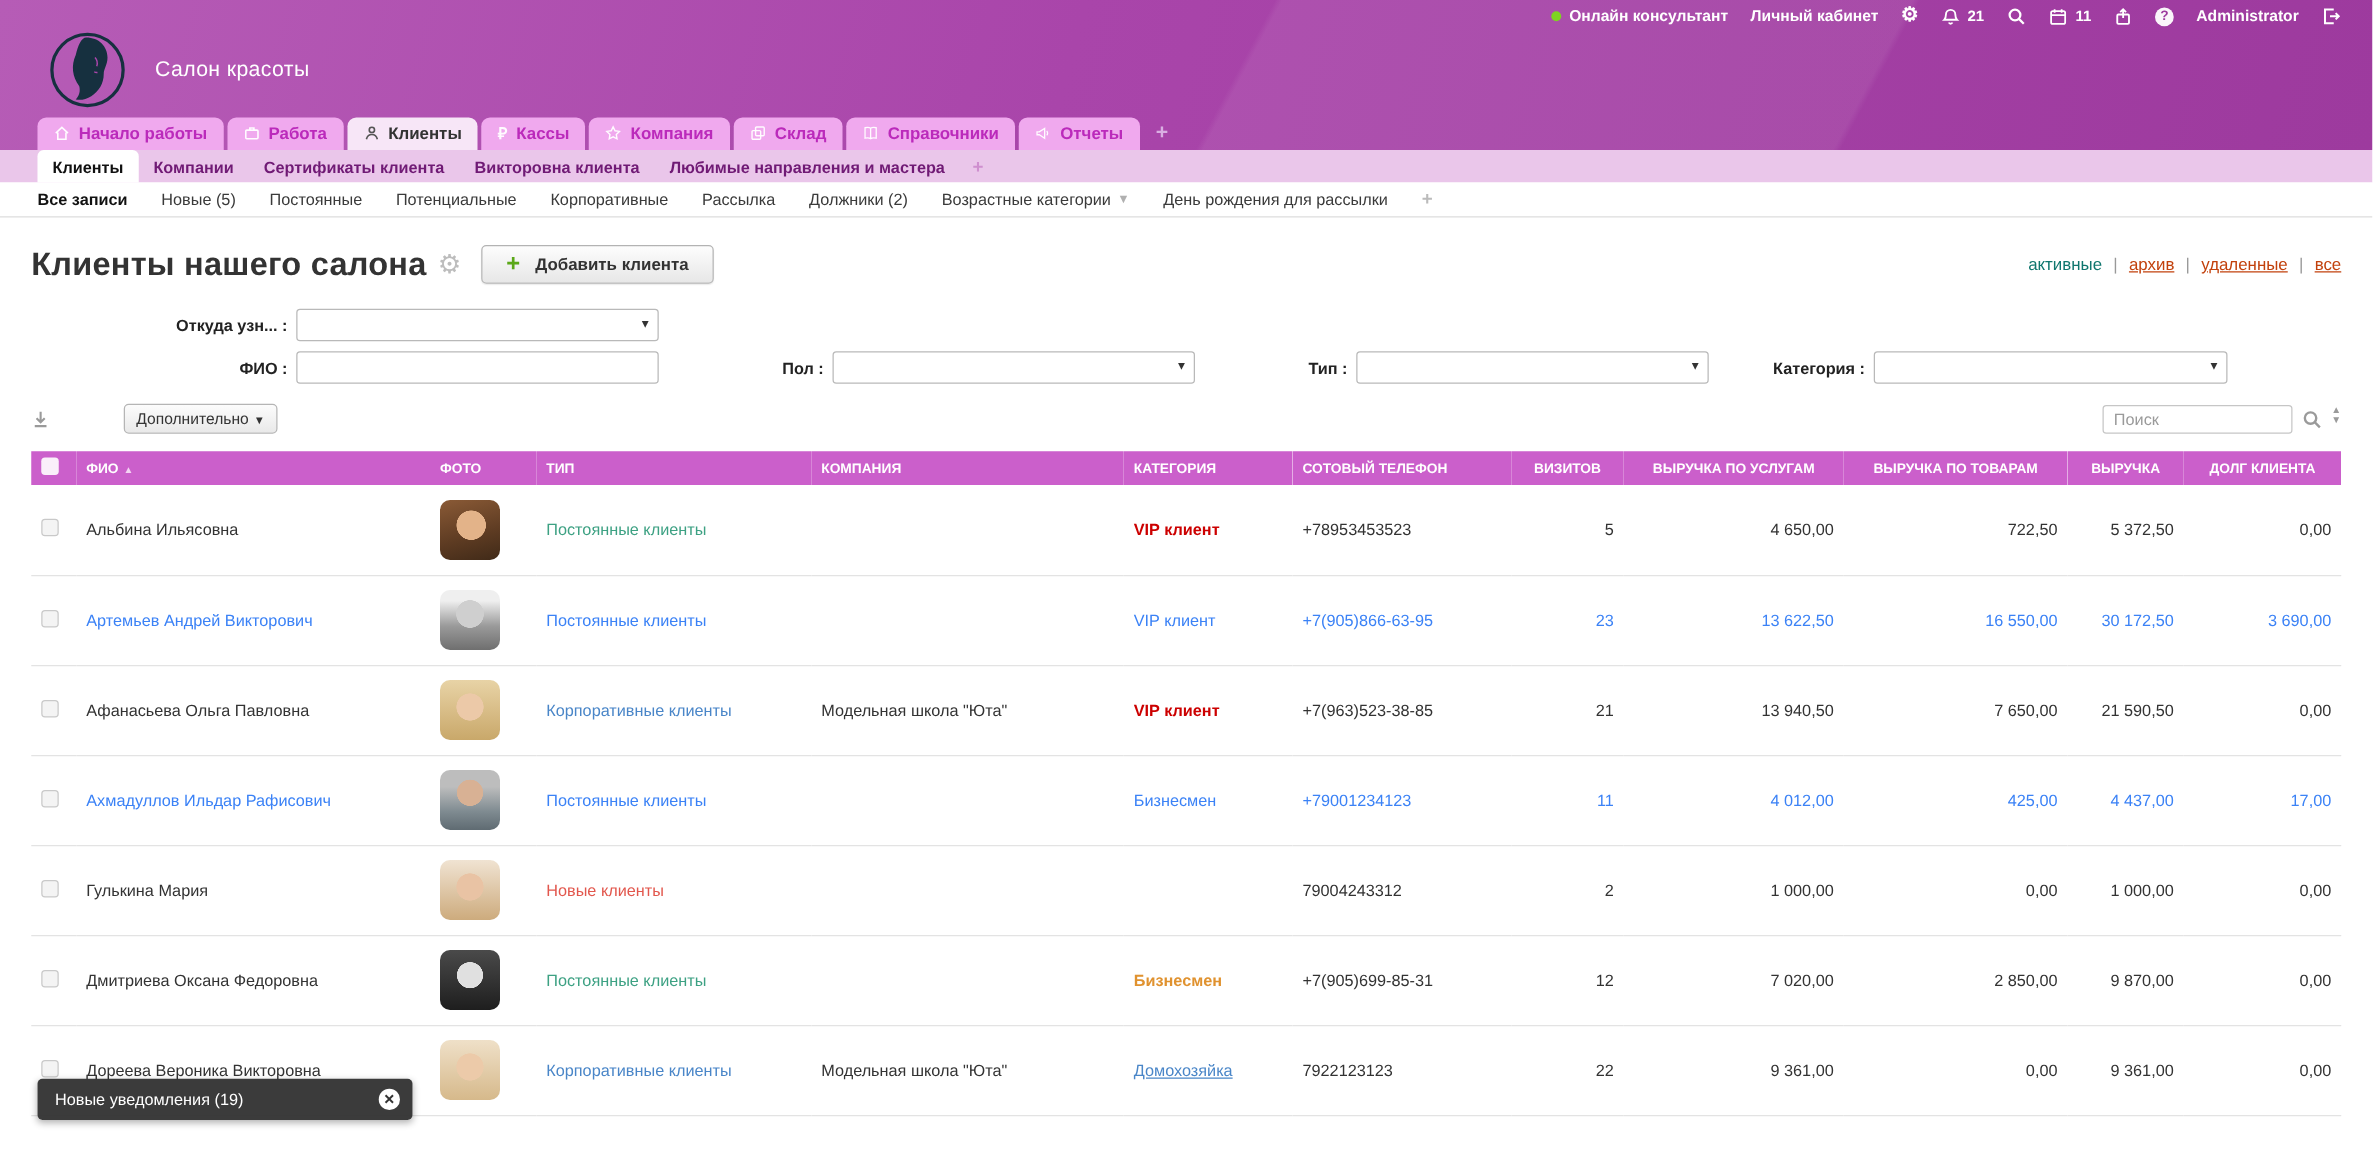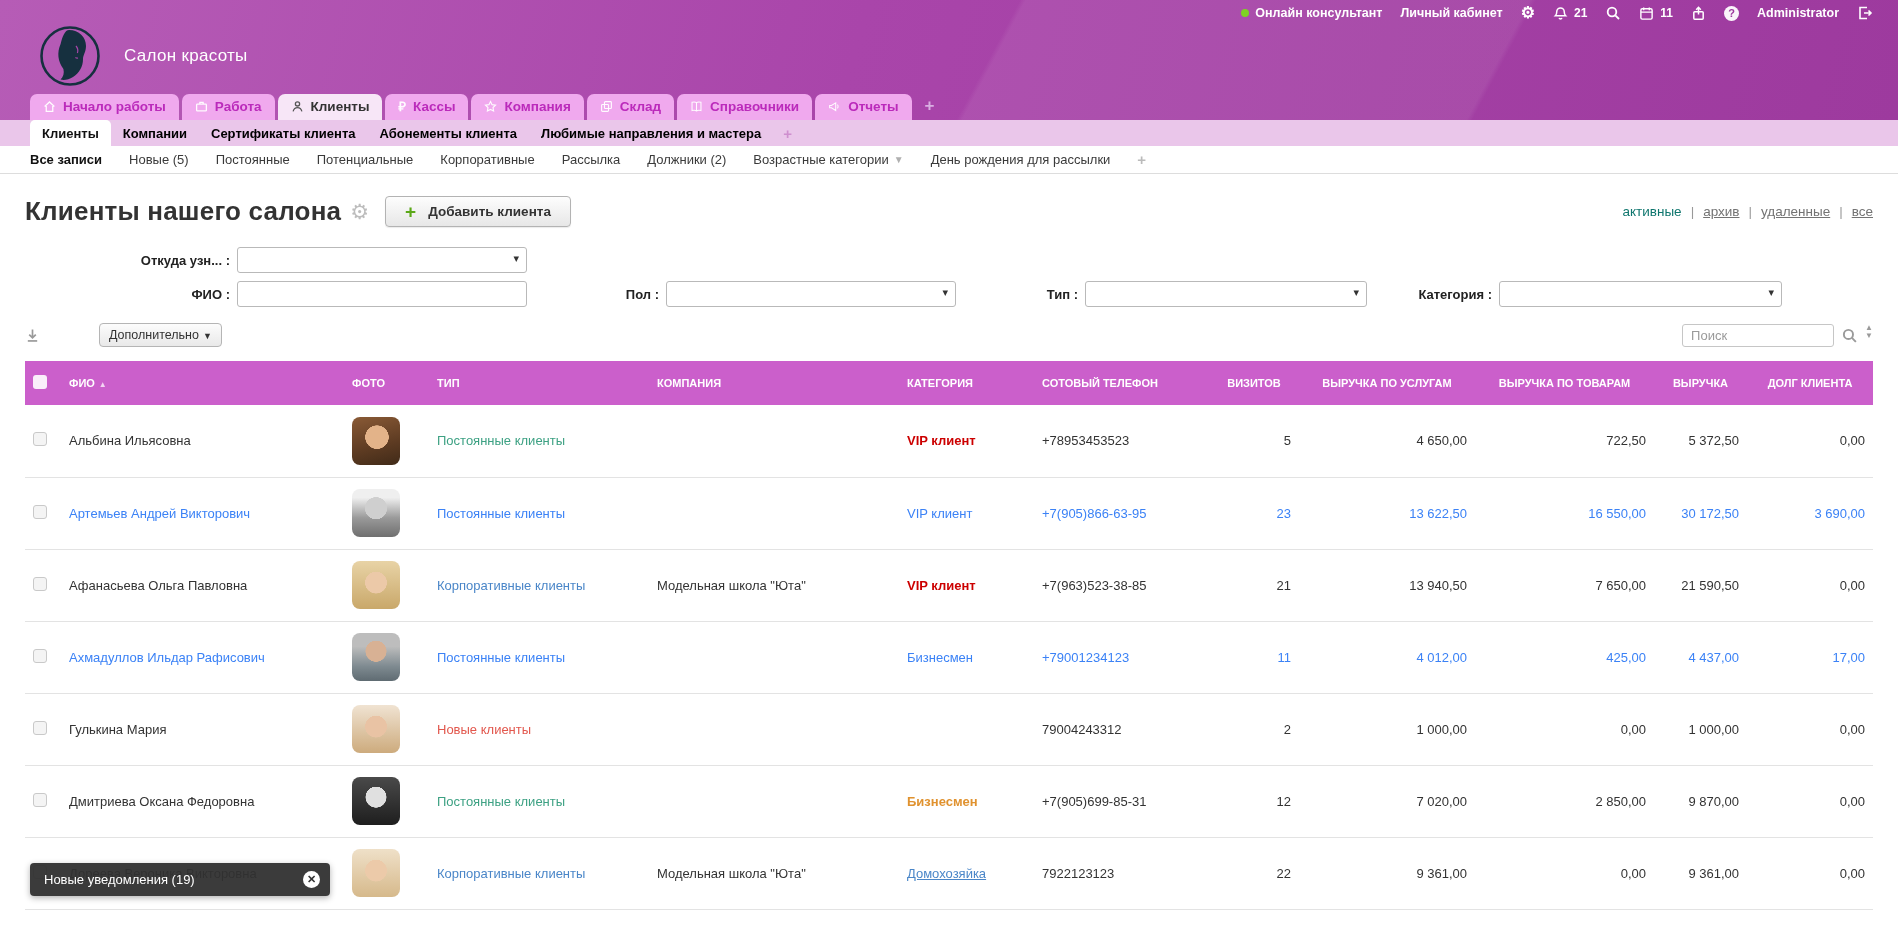--- a/index.html
+++ b/index.html
@@ -32,21 +32,21 @@
     border-radius:7px 7px 0 0; cursor:pointer; white-space:nowrap; }
   .tab .icn { color:rgba(255,255,255,.95); }
   .tab.active { background:#f7e6f7; color:#333; }
   .tab.active .icn { color:#555; }
   .rub { font-size:13px; font-weight:bold; line-height:13px; }
   .add-tab { color:#d9aee2; font-size:17px; font-weight:bold; padding:0 10px 4px; cursor:pointer; }
 
   
   .subbar { height:26px; background:#eac6ea; display:flex; align-items:stretch; padding-left:30px; }
   .subtab { display:flex; align-items:center; padding:0 12px; font-size:13px; font-weight:bold;
-    color:#000000; cursor:pointer; white-space:nowrap; }
+    color:#701a75; cursor:pointer; white-space:nowrap; }
   .subtab.active { background:#fff; color:#111; border-radius:5px 5px 0 0; }
   .add-sub { color:#cf8fcf; font-size:15px; font-weight:bold; padding:0 10px; display:flex; align-items:center; cursor:pointer; }
 
   
   .quickbar { height:28px; background:#fff; border-bottom:1px solid #ddd; display:flex;
     align-items:center; padding-left:30px; gap:27px; }
   .qitem { font-size:13px; color:#3a3a3a; cursor:pointer; white-space:nowrap; display:flex; align-items:center; gap:5px; }
   .qitem.active { font-weight:bold; color:#111; }
   .qcaret { color:#b0b0b0; font-size:10px; }
   .add-q { color:#bbb; font-size:15px; font-weight:bold; cursor:pointer; }
@@ -56,21 +56,21 @@
   .pagehead { margin-top:22px; display:flex; align-items:center; }
   .page-title { font-size:26px; font-weight:bold; color:#333; letter-spacing:.2px; }
   .gear-grey { color:#bdbdbd; font-size:21px; margin-left:9px; cursor:pointer; }
   .btn-add { margin-left:16px; display:flex; align-items:center; gap:12px; height:31px; padding:0 19px;
     border:1px solid #b3b3b3; border-radius:4px; background:linear-gradient(#fdfdfd,#e7e7e7);
     box-shadow:0 1px 1px rgba(0,0,0,.08); cursor:pointer; }
   .btn-add .plus { color:#5ba818; font-size:19px; font-weight:bold; line-height:1; }
   .btn-add .lbl { font-size:13.5px; font-weight:bold; color:#333; }
   .views { margin-left:auto; font-size:13.5px; color:#999; display:flex; gap:9px; align-items:center; }
   .views .v { color:#0f766e; cursor:default; }
-  .views .v.link { color:#737373; text-decoration:underline; cursor:pointer; }
+  .views .v.link { color:#c2410c; text-decoration:underline; cursor:pointer; }
 
   
   .fform { margin-top:20px; font-size:13px; color:#222; }
   .frow { display:flex; align-items:center; margin-bottom:8px; }
   .flabel { font-weight:bold; text-align:right; white-space:nowrap; }
   .w205{width:205px;} .w132{width:132px;} .w122{width:122px;} .w125{width:125px;}
   .tinput { width:290px; height:26px; margin-left:7px; border:1px solid #b9b9b9; border-radius:3px;
     padding:0 8px; font-size:13px; font-family:inherit; color:#333; }
   .fselect { position:relative; height:26px; margin-left:7px; border:1px solid #b9b9b9; border-radius:3px;
     background:#fff; cursor:pointer; }
@@ -88,21 +88,21 @@
   .searchgrp { position:absolute; right:0; display:flex; gap:7px;padding-left:28px; }
   .search-input { width:152px; height:23px; border:1px solid #c6c6c6; border-radius:3px;
     padding:0 8px; font-size:13px; font-family:inherit; color:#555; }
   .search-input::placeholder { color:#9a9a9a; }
   .mag { color:#9a9a9a; cursor:pointer; }
   .updown { display:flex; flex-direction:column; gap:1px; cursor:pointer; }
   .updown span { font-size:8px; color:#9a9a9a; line-height:7px; }
 
   
   table { margin-top:14px; width:1848px; border-collapse:collapse; table-layout:fixed; }
-  thead th { background:#cb5fcb; color:#fff; font-size:11px; font-weight:bold; height:44px;
+  thead th { background:#cb5fcb; color:#fff; font-size:11px; font-weight:bold; height:27px;
     text-align:left; padding:0 8px; white-space:nowrap; overflow:hidden; }
   thead th.r { text-align:center; }
   .sortmark { font-size:8px; margin-left:4px; color:#f3d4f3; }
   .hd-cb, .row-cb { width:14px; height:14px; border-radius:3px; display:inline-block; cursor:pointer; }
   .hd-cb { background:rgba(255,255,255,.9); }
   .row-cb { background:#f4f4f4; border:1px solid #c9c9c9; }
   tbody td { height:72px; border-bottom:1px solid #e3e3e3; font-size:13px; color:#333;
     padding:0 8px; vertical-align:middle; white-space:nowrap; overflow:hidden; }
   tbody td.r { text-align:right; }
   tbody tr { background:#fff; cursor:pointer; }
@@ -274,21 +274,21 @@
         <span>Отчеты</span>
       </div>
       <span class="add-tab">+</span>
     </div>
 </div>
 
 <div class="subbar" id="subbar">
     <div class="subtab active">Клиенты</div>
     <div class="subtab">Компании</div>
     <div class="subtab">Сертификаты клиента</div>
-    <div class="subtab">Абонементы клиента</div>
+    <div class="subtab">Викторовна клиента</div>
     <div class="subtab">Любимые направления и мастера</div>
     <span class="add-sub">+</span>
   </div>
 
 <div class="quickbar" id="quickbar">
     <span class="qitem active">Все записи</span>
     <span class="qitem">Новые (5)</span>
     <span class="qitem">Постоянные</span>
     <span class="qitem">Потенциальные</span>
     <span class="qitem">Корпоративные</span>

